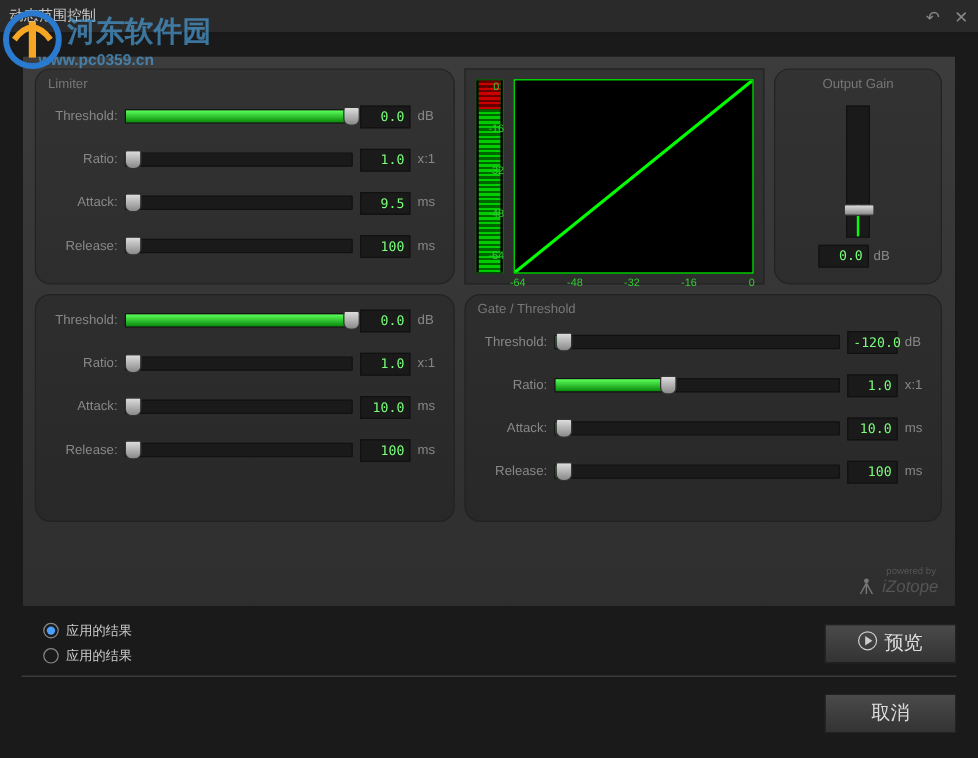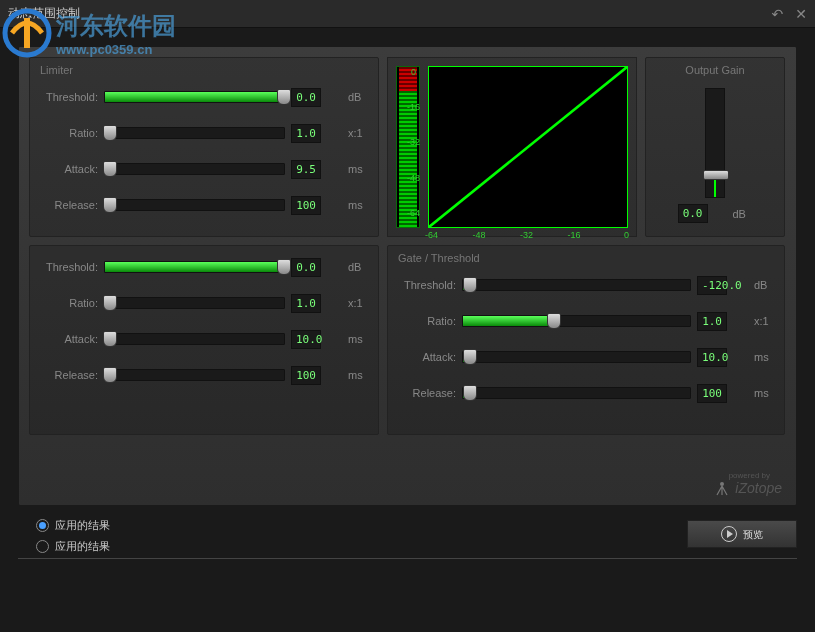--- a/index.html
+++ b/index.html
@@ -51,21 +51,21 @@
       display: grid;
       grid-template-columns: 350px 250px 140px;
       grid-template-rows: 180px 190px auto;
       gap: 8px;
       padding: 10px;
       position: relative;
     }
     .section {
       border: 1px solid #222;
       background: rgba(0,0,0,0.15);
-      border-radius: 2px;
+      border-radius: 13px;
       padding: 6px 10px;
     }
     .section-title { color: #777; font-size: 11px; margin-bottom: 6px; }
     .param-row {
       display: flex;
       align-items: center;
       height: 30px;
       gap: 6px;
       margin-bottom: 6px;
     }
@@ -87,30 +87,30 @@
     .slider-thumb {
       position: absolute;
       top: -3px;
       width: 14px; height: 16px;
       background: linear-gradient(180deg, #ddd 0%, #888 100%);
       border: 1px solid #333;
       border-radius: 2px 2px 6px 6px;
       transform: translateX(-7px);
     }
     .value-box {
-      width: 30px;
+      width: 42px;
       background: #1a1a1a;
       border: 1px solid #111;
       color: #7aff7a;
       text-align: right;
       padding: 2px 4px;
       font-size: 11px;
       font-family: monospace;
     }
-    .unit { width: 20px; color: #888; font-size: 11px; margin-left: 21px; }
+    .unit { width: 20px; color: #888; font-size: 11px; }
     .limiter { grid-column: 1; grid-row: 1; }
     .graph { grid-column: 2; grid-row: 1; border: 1px solid #222; background: rgba(0,0,0,0.15); padding: 8px; display: flex; gap: 8px; }
     .output-gain { grid-column: 3; grid-row: 1; }
     .compressor { grid-column: 1; grid-row: 2; }
     .gate { grid-column: 2 / 4; grid-row: 2; }
     .meter {
       width: 24px;
       background: #000;
       border: 1px solid #0a6a0a;
       position: relative;
@@ -147,44 +147,44 @@
     }
     .vslider-line { position: absolute; left: 50%; width: 2px; background: #0f0; transform: translateX(-50%); top: 75%; bottom: 0; }
     .izotope {
       position: absolute;
       bottom: 8px; right: 14px;
       color: #555;
       font-size: 14px;
       font-style: italic;
       display: flex; align-items: center; gap: 4px;
     }
-    .izotope .pb { font-size: 8px; font-style: normal; color: #555; position: absolute; top: -8px; right: 12px; }
+    .izotope .pb { font-size: 8px; font-style: normal; color: #555; position: absolute; top: -8px; right: 2px; }
     .bottom-panel {
       margin: 12px 18px 0 18px;
       color: #ddd;
     }
     .preview-label { color: #ccc; font-size: 13px; margin-bottom: 8px; }
     .radio-row { display: flex; align-items: center; gap: 6px; margin: 6px 18px; color: #ccc; font-size: 11px; }
     .radio-dot {
       width: 13px; height: 13px; border-radius: 50%;
       border: 1px solid #888;
       display: inline-flex; align-items: center; justify-content: center;
     }
     .radio-dot.sel::after { content: ""; width: 7px; height: 7px; border-radius: 50%; background: #4aa0ff; }
     .preview-btn-row { display: flex; justify-content: flex-end; margin: -40px 0 10px 0; }
     .btn {
       background: linear-gradient(180deg, #4a4a4a 0%, #333 100%);
       border: 1px solid #222;
       color: #ddd;
       padding: 5px 0;
       width: 110px;
       text-align: center;
-      font-size: 10px;
+      font-size: 16px;
       cursor: pointer;
-      display: inline-flex; align-items: flex-end; justify-content: center; gap: 6px;
+      display: inline-flex; align-items: flex-start; justify-content: center; gap: 6px;
     }
     .btn-row {
       display: flex; justify-content: flex-end; gap: 10px;
       margin: 14px 18px 0 18px;
     }
     .hr { border-top: 1px solid #444; margin: 8px 18px; }
     .play-icon {
       width: 16px; height: 16px; border: 1.5px solid #ccc; border-radius: 50%;
       display: inline-flex; align-items: center; justify-content: center;
     }
@@ -193,21 +193,21 @@
 </head>
 <body>
 
 <svg class="wm-logo" viewBox="0 0 50 50">
   <circle cx="25" cy="25" r="22" fill="none" stroke="#2a7ad0" stroke-width="5"></circle>
   <path d="M 10 25 Q 25 5 40 25" fill="none" stroke="#f6a623" stroke-width="5"></path>
   <rect x="22" y="10" width="6" height="30" fill="#f6a623"></rect>
 </svg>
 <div class="watermark">
   <span style="margin-left:46px">河东软件园</span>
-  <span class="url" style="margin-left:46px">www.pc0359.cn</span>
+  <span class="url" style="margin-left:22px">www.pc0359.cn</span>
 </div>
 
 <div class="titlebar">
   <span class="title">动态范围控制</span>
   <div class="controls">
     <span class="icon">↶</span>
     <span class="icon">✕</span>
   </div>
 </div>
 
@@ -387,13 +387,16 @@
     </div>
   <div class="preview-btn-row">
     <div class="btn">
         <span class="play-icon"></span>
         <span>预览</span>
       </div>
   </div>
 </div>
 <div class="hr"></div>
 <div class="btn-row">
+  <div class="btn">
+      <span>取消</span>
+    </div>
 </div>
 
 </body></html>

